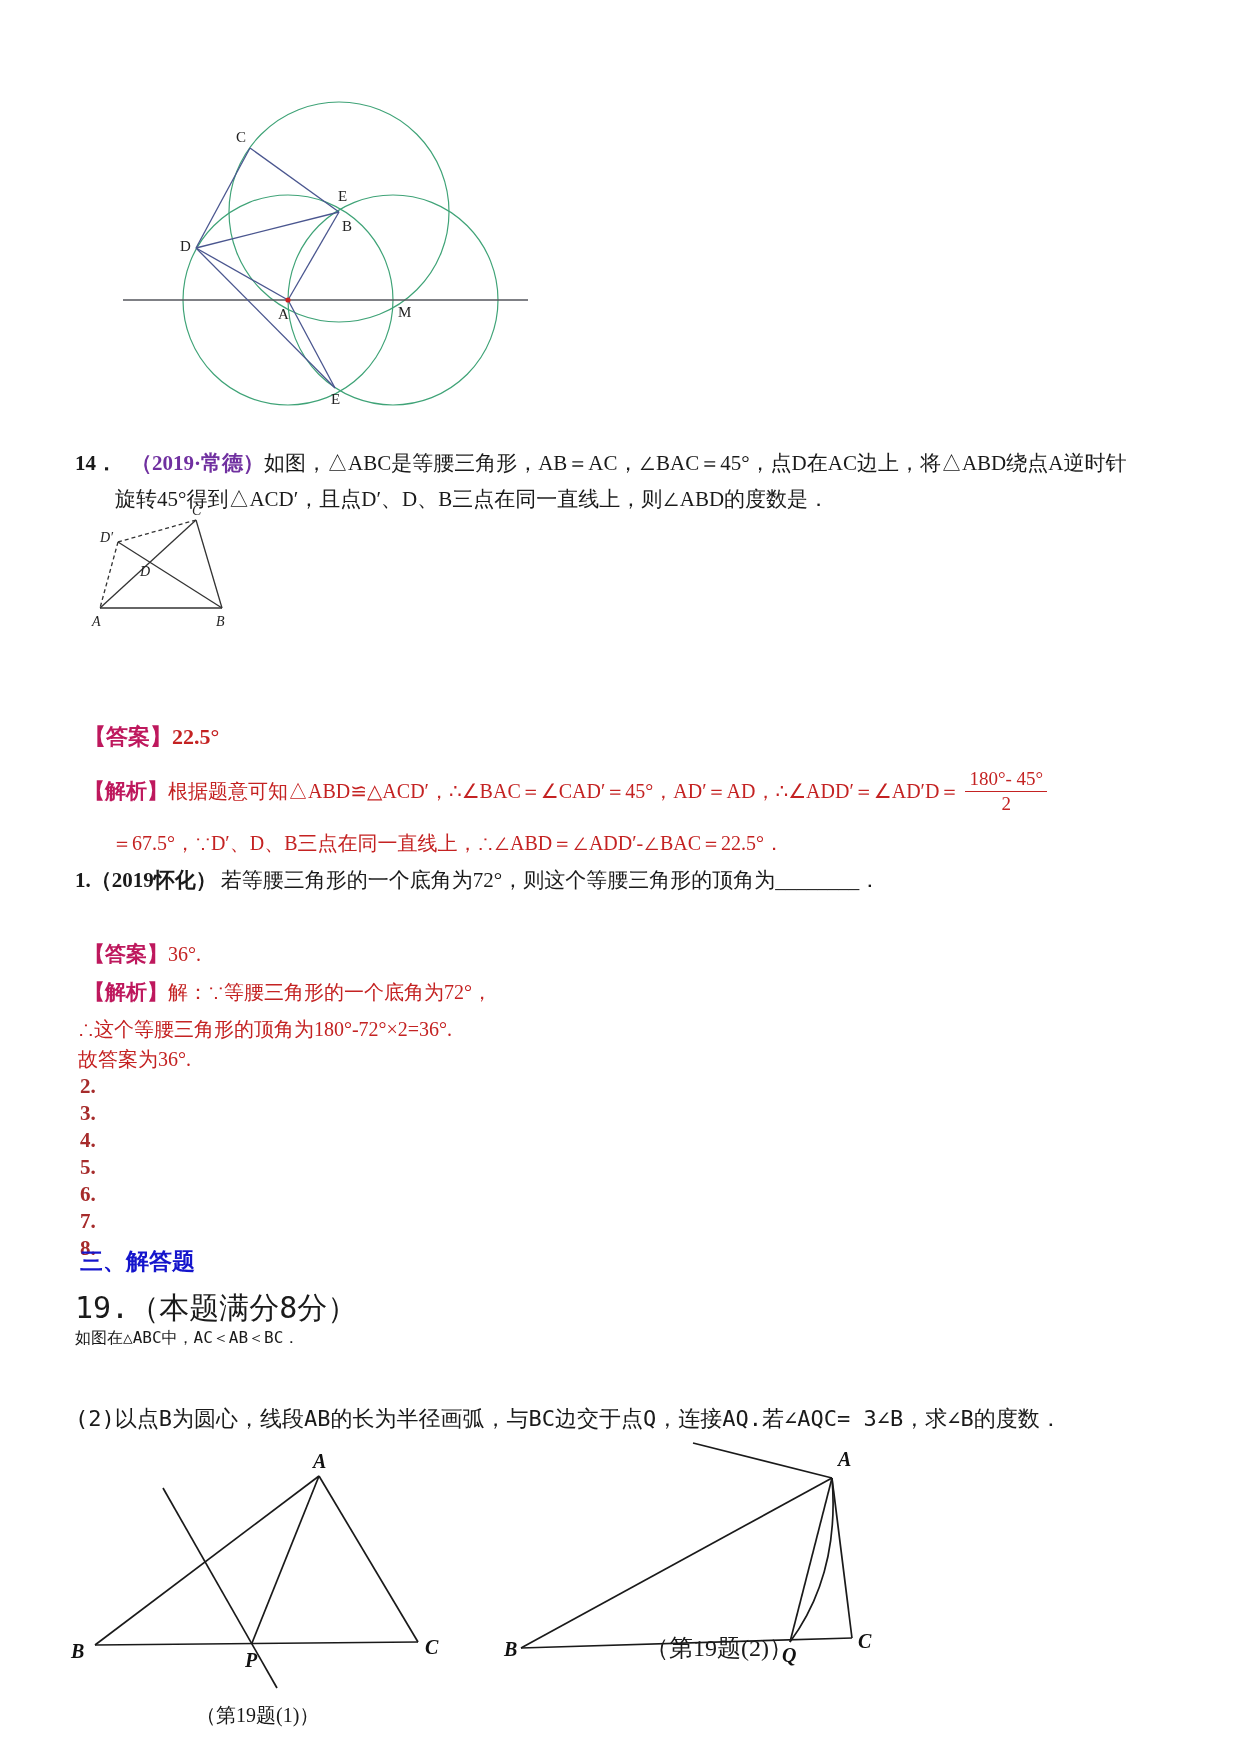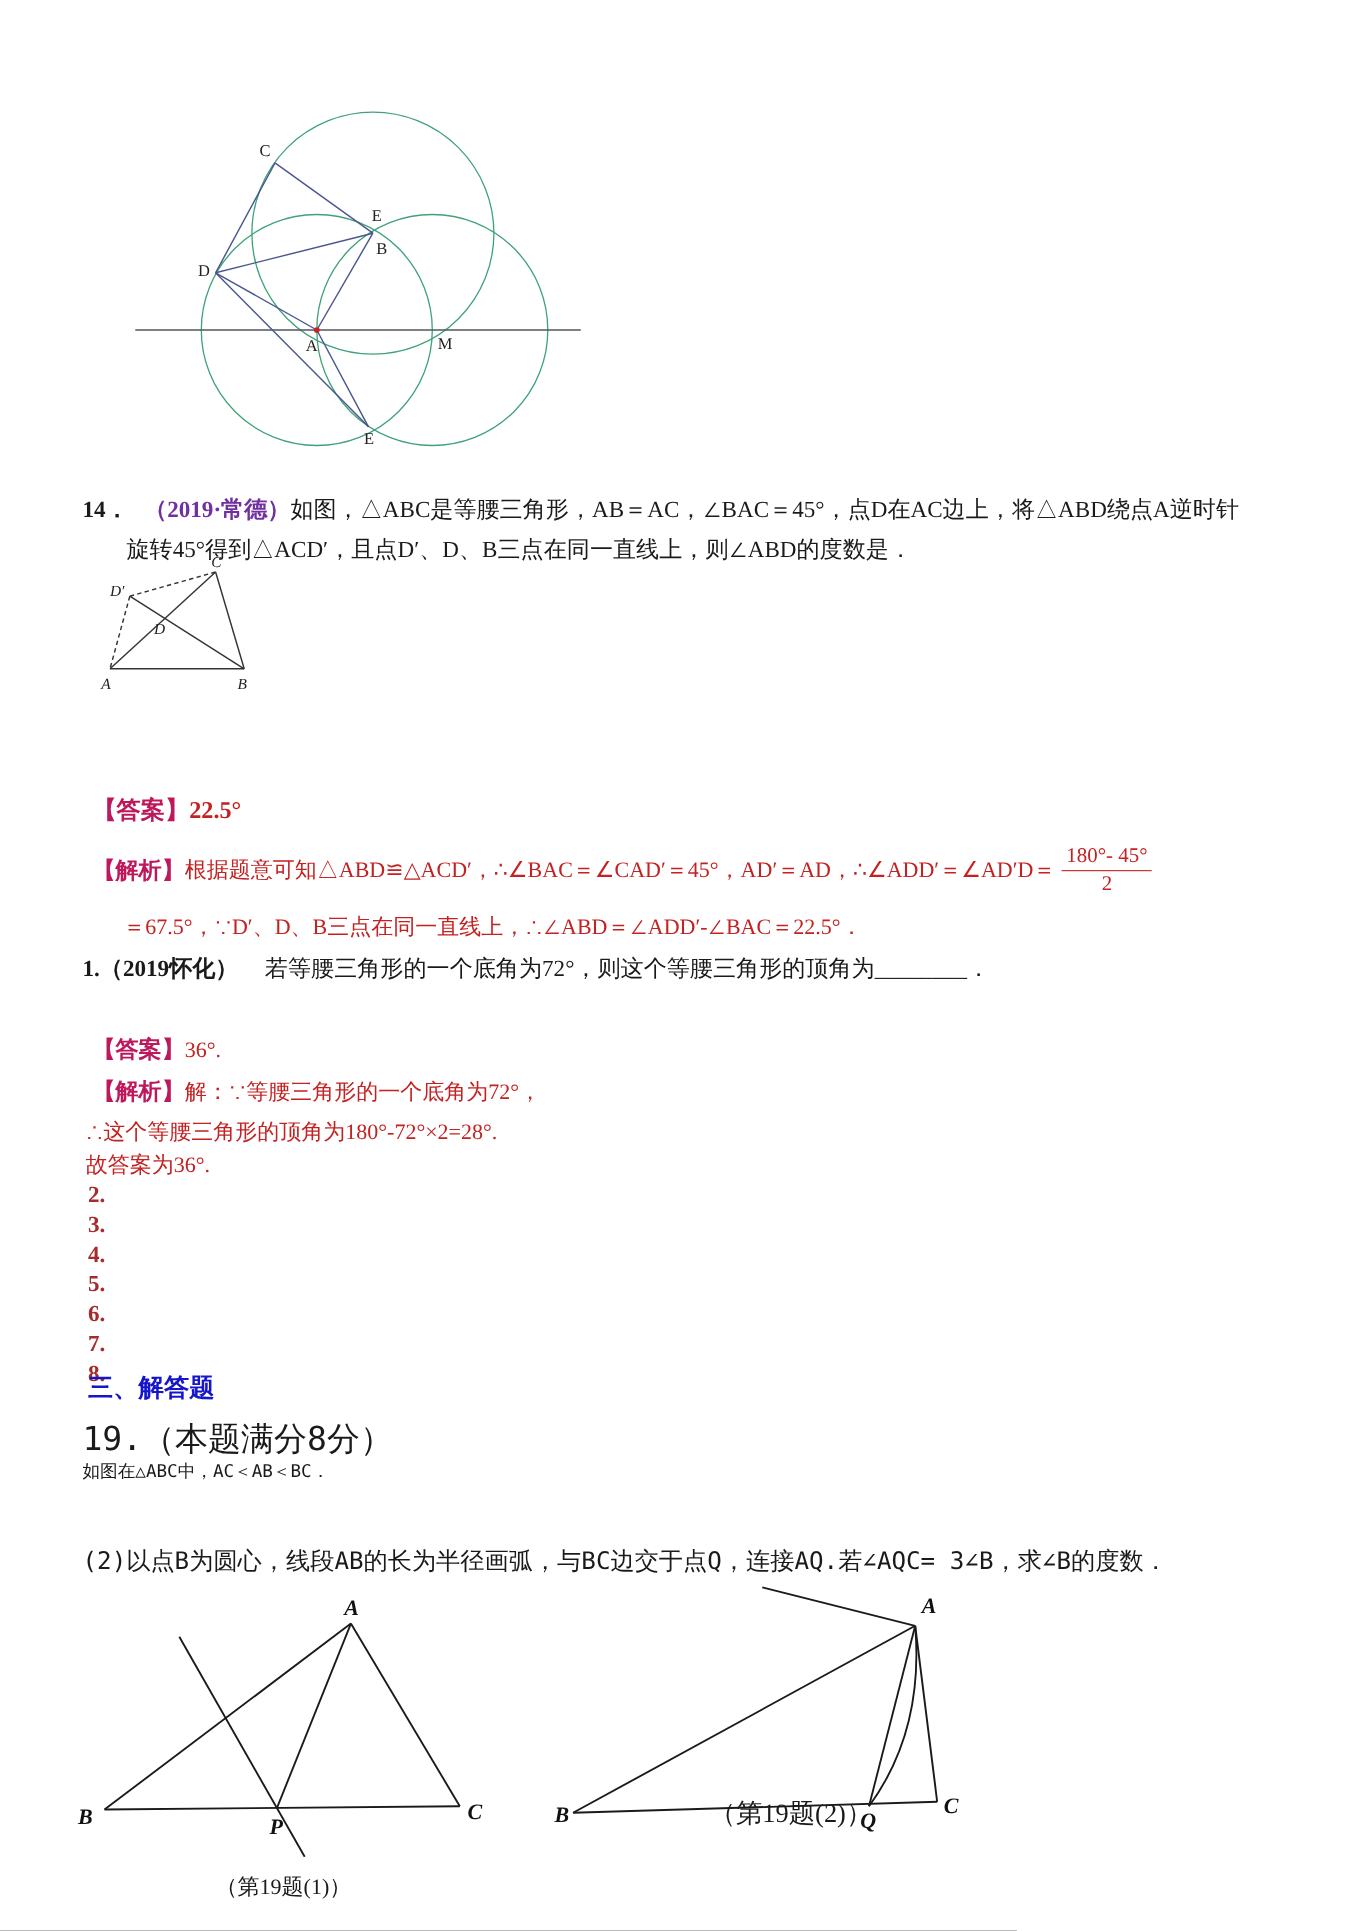--- a/index.html
+++ b/index.html
@@ -97,32 +97,32 @@
     <span class="red t20 serif">根据题意可知△ABD≌△ACD′，∴∠BAC＝∠CAD′＝45°，AD′＝AD，∴∠ADD′＝∠AD′D＝</span>
     <span class="frac serif">
       <span class="num">180°- 45°</span>
       <span class="den">2</span>
     </span>
   </div>
   <div class="abs red t20 serif" style="left:112px;top:830px;">＝67.5°，∵D′、D、B三点在同一直线上，∴∠ABD＝∠ADD′-∠BAC＝22.5°．</div>
 
   <div class="abs row t21" style="left:75px;top:867px;">
     <span class="b">1.（2019怀化）</span>
-    <span style="margin-left:24px;">若等腰三角形的一个底角为72°，则这个等腰三角形的顶角为________．</span>
+    <span style="margin-left:4px;">若等腰三角形的一个底角为72°，则这个等腰三角形的顶角为________．</span>
   </div>
 
   <div class="abs row" style="left:84px;top:940px;">
     <span class="redtag" style="font-size:21px;">【答案】</span>
     <span class="red t20 serif">36°.</span>
   </div>
   <div class="abs row" style="left:84px;top:978px;">
     <span class="redtag" style="font-size:21px;">【解析】</span>
     <span class="red t20 serif">解：∵等腰三角形的一个底角为72°，</span>
   </div>
-  <div class="abs red t20 serif" style="left:78px;top:1016px;">∴这个等腰三角形的顶角为180°-72°×2=28°.</div>
+  <div class="abs red t20 serif" style="left:78px;top:1016px;">∴这个等腰三角形的顶角为180°-72°×2=36°.</div>
   <div class="abs red t20 serif" style="left:78px;top:1046px;">故答案为36°.</div>
 
   <div class="abs listcol serif" style="left:80px;top:1064px;line-height:27px;padding-top:9px;">
     <div>2.</div>
     <div>3.</div>
     <div>4.</div>
     <div>5.</div>
     <div>6.</div>
     <div>7.</div>
     <div>8.</div>

